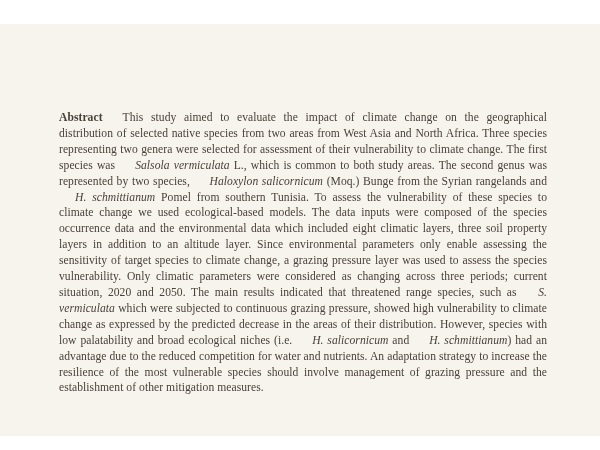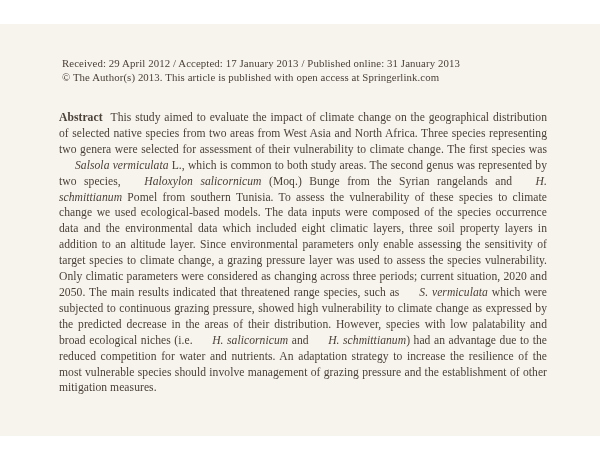--- a/index.html
+++ b/index.html
@@ -38,29 +38,25 @@
     top: 86px; 
     width: 488px;
     margin: 0;
     font-size: 11.6px;
     line-height: 15.9px;
     text-align: justify;
     letter-spacing: 0.05px;
   }
   .abstract-label {
     font-weight: bold;
-    margin-right: 8px;
+    margin-right: 20px;
   }
   .italic { font-style: italic; margin-left: 16px; }
 </style>
 </head>
 <body>
 
 <div class="page scan-soft">
 
-  <div class="header-block">
-    <div>Received: 29 April 2012 / Accepted: 17 January 2013 / Published online: 31 January 2013</div>
-    <div>© The Author(s) 2013. This article is published with open access at Springerlink.com</div>
-  </div>
 
   <p class="abstract"><span class="abstract-label">Abstract</span><span><span>This study aimed to evaluate the impact of climate change on the geographical distribution of selected native species from two areas from West Asia and North Africa. Three species representing two genera were selected for assessment of their vulnerability to climate change. The first species was </span><span class="italic">Salsola vermiculata</span><span> L., which is common to both study areas. The second genus was represented by two species, </span><span class="italic">Haloxylon salicornicum</span><span> (Moq.) Bunge from the Syrian rangelands and </span><span class="italic">H. schmittianum</span><span> Pomel from southern Tunisia. To assess the vulnerability of these species to climate change we used ecological-based models. The data inputs were composed of the species occurrence data and the environmental data which included eight climatic layers, three soil property layers in addition to an altitude layer. Since environmental parameters only enable assessing the sensitivity of target species to climate change, a grazing pressure layer was used to assess the species vulnerability. Only climatic parameters were considered as changing across three periods; current situation, 2020 and 2050. The main results indicated that threatened range species, such as </span><span class="italic">S. vermiculata</span><span> which were subjected to continuous grazing pressure, showed high vulnerability to climate change as expressed by the predicted decrease in the areas of their distribution. However, species with low palatability and broad ecological niches (i.e. </span><span class="italic">H. salicornicum</span><span> and </span><span class="italic">H. schmittianum</span><span>) had an advantage due to the reduced competition for water and nutrients. An adaptation strategy to increase the resilience of the most vulnerable species should involve management of grazing pressure and the establishment of other mitigation measures.</span></span></p>
 
 </div>
 
 </body></html>

